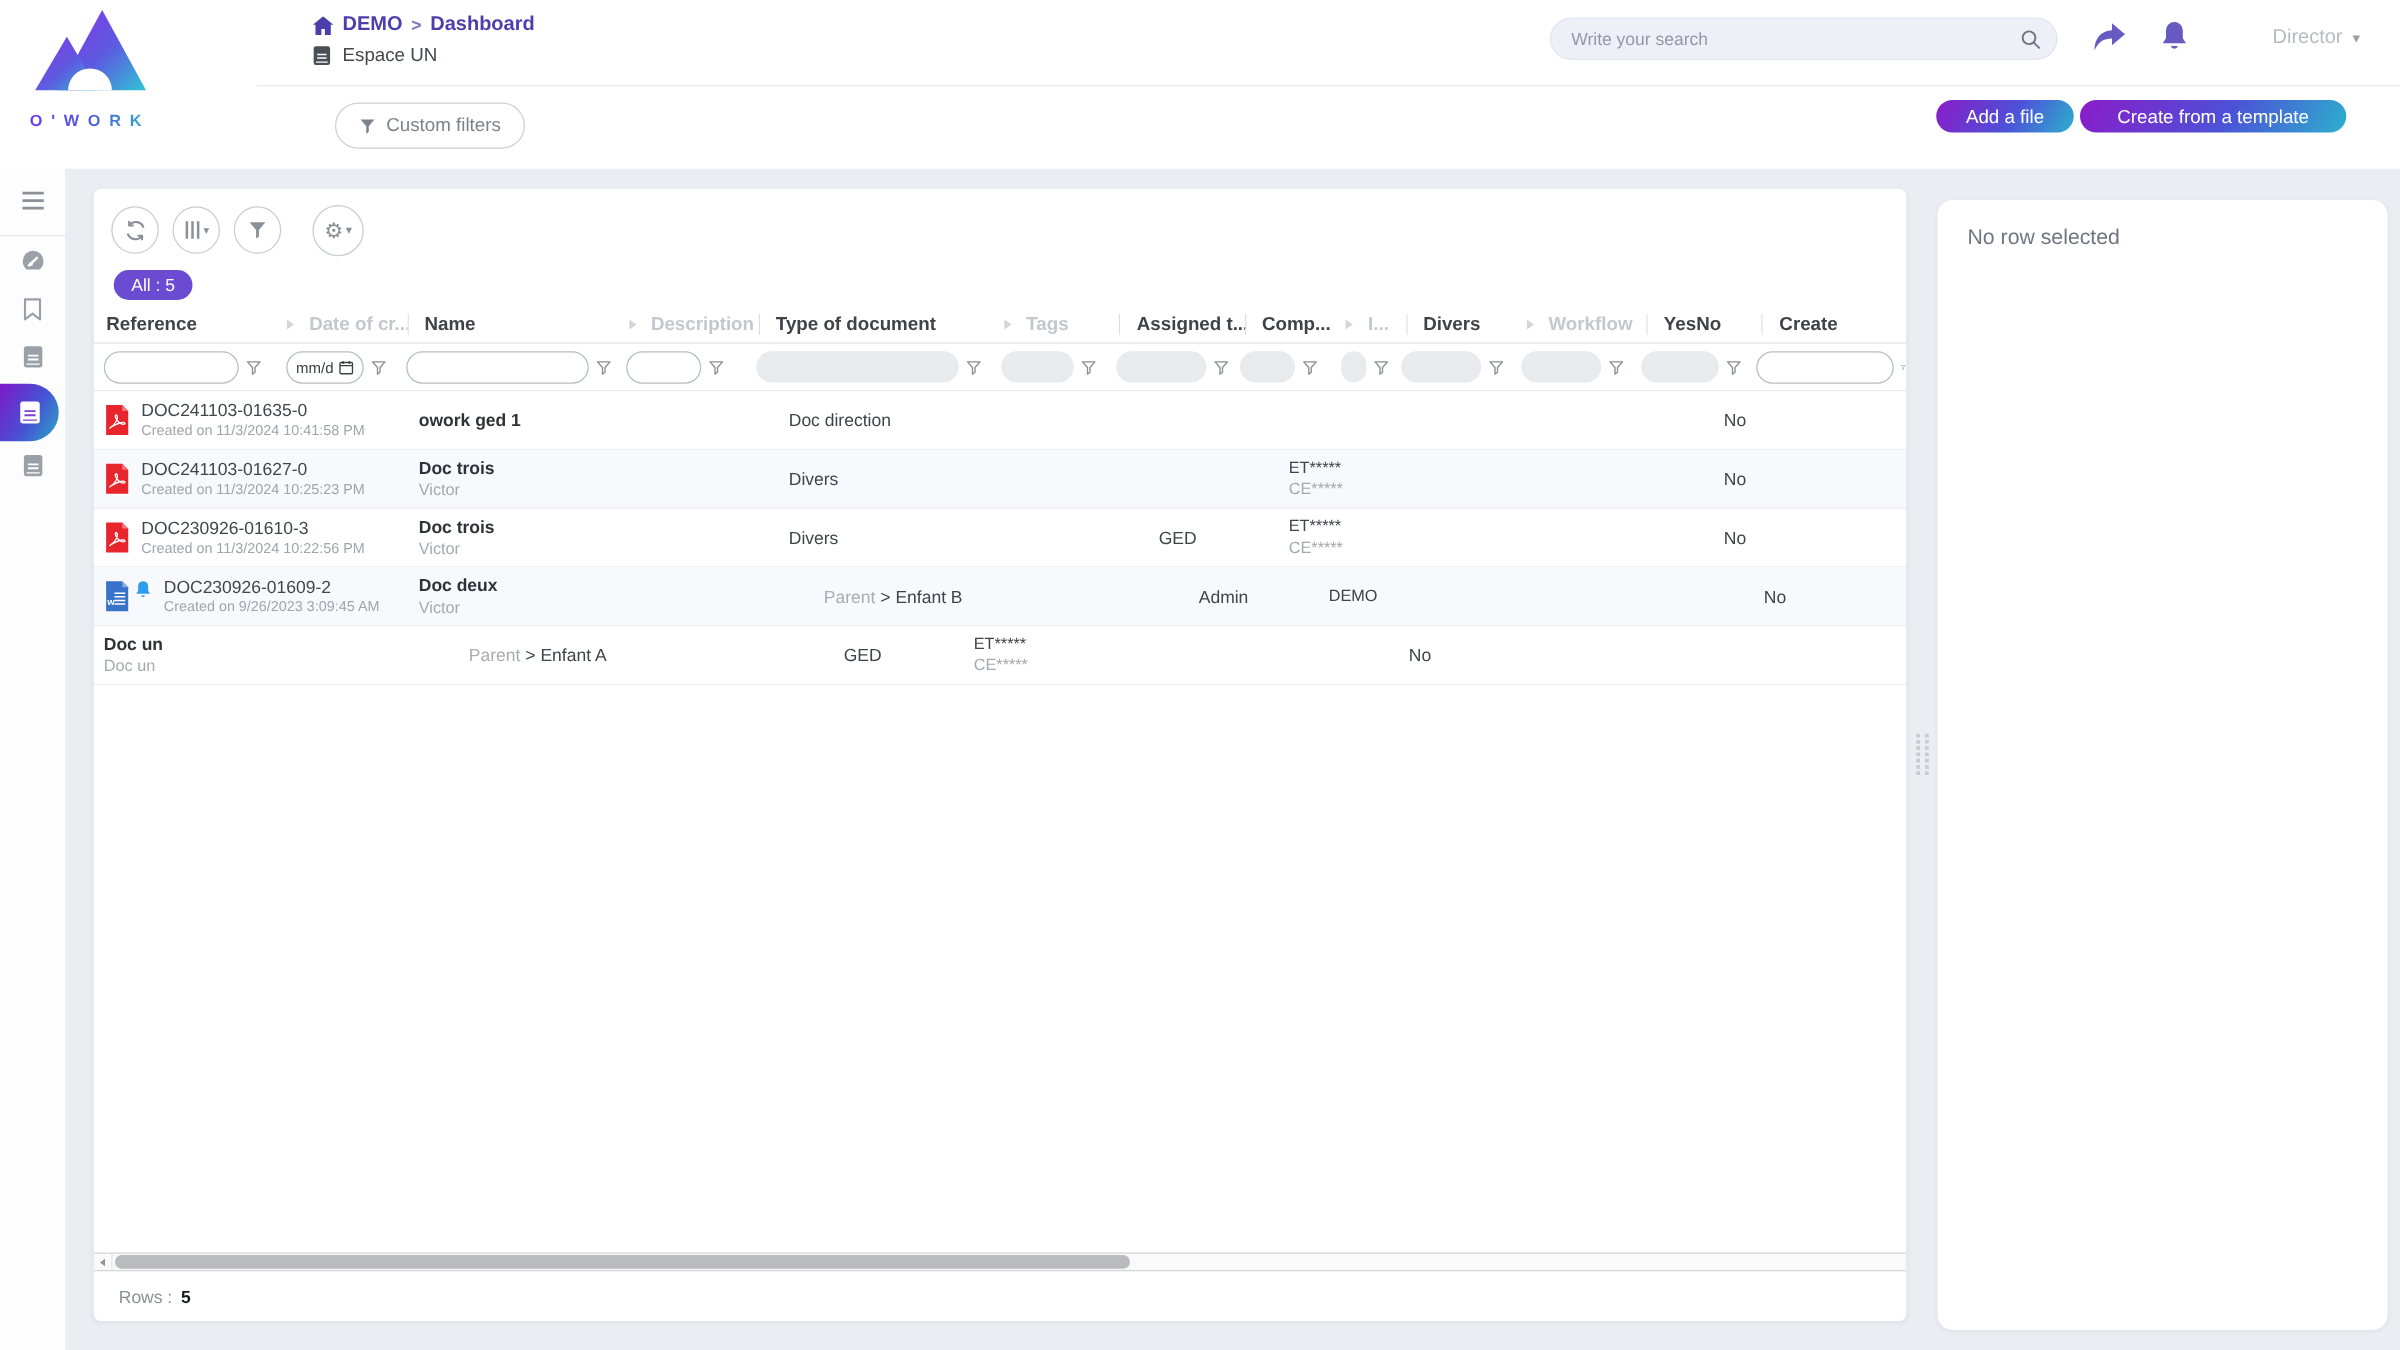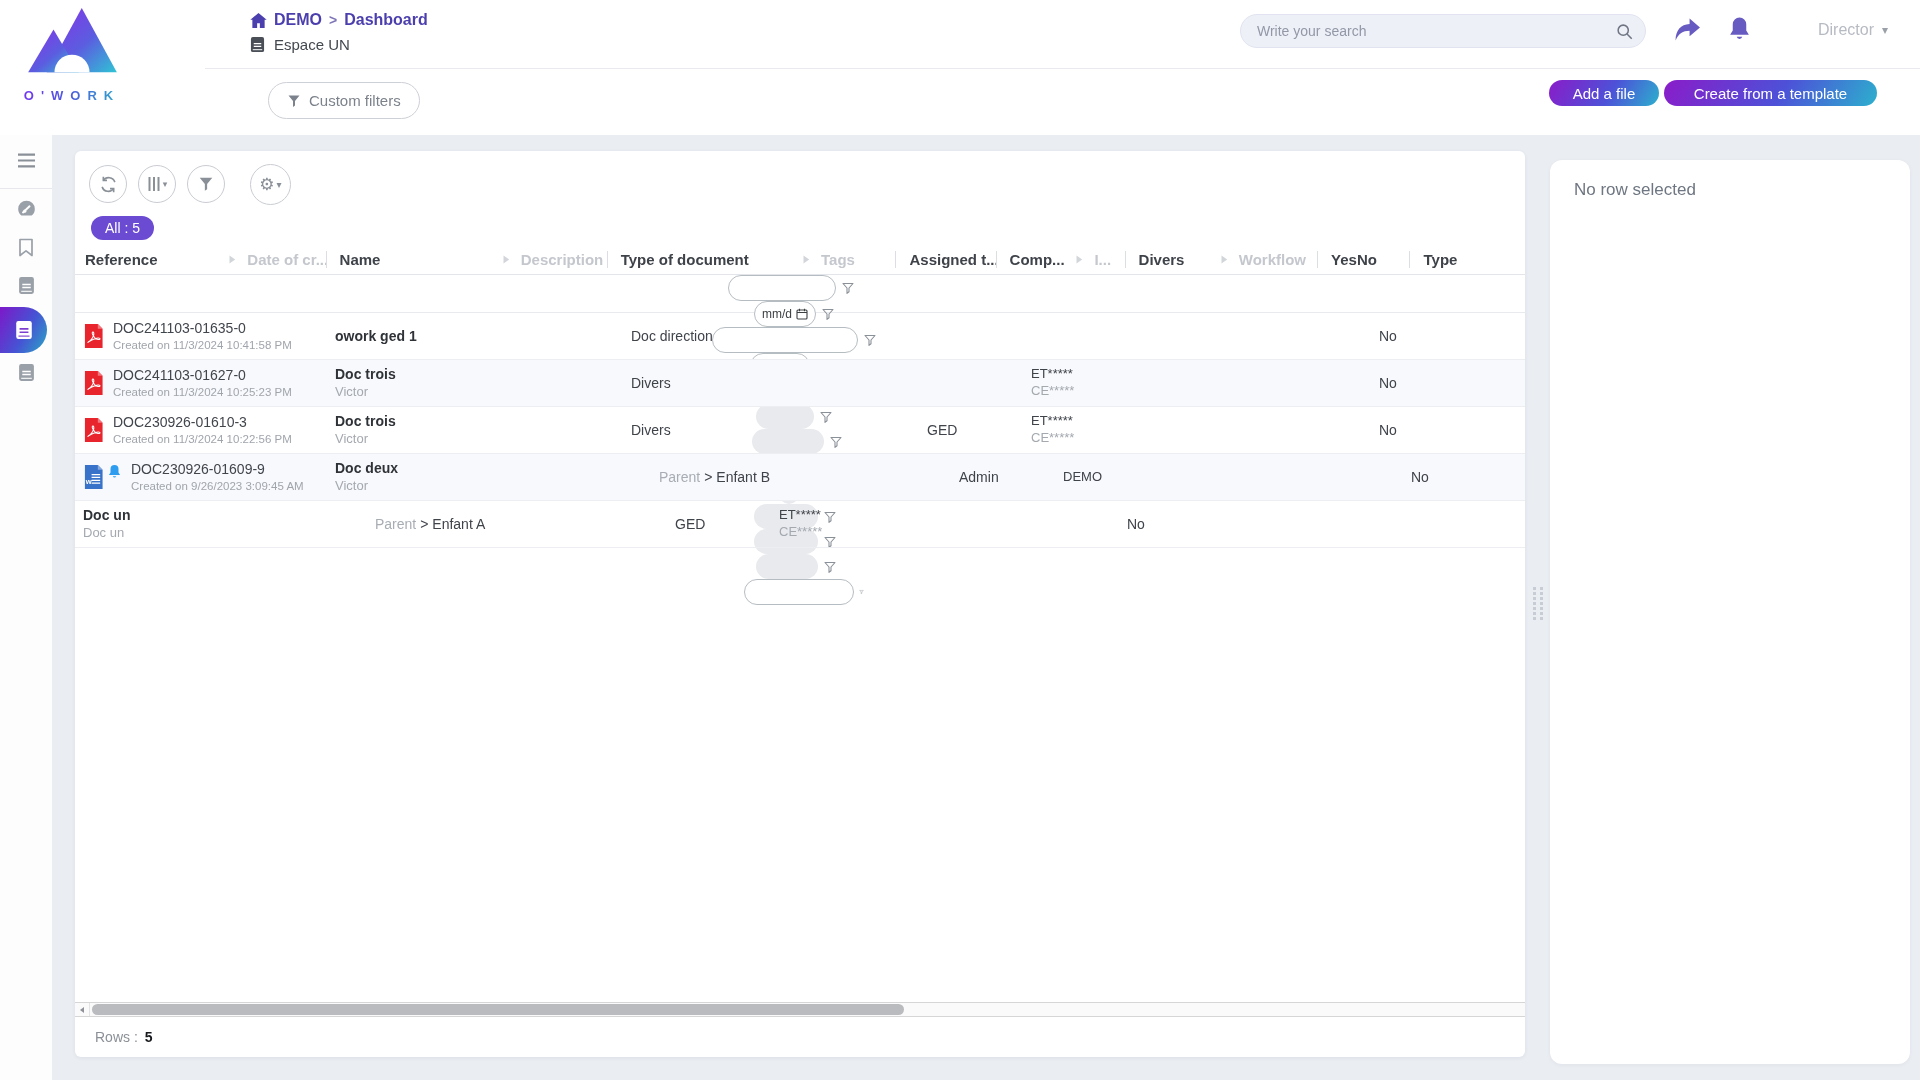--- a/index.html
+++ b/index.html
@@ -77,21 +77,21 @@
 
   .thead { display:flex; align-items:center; height:30px; padding-left:8px; }
   .th { display:flex; align-items:center; height:100%; font-size:15px; font-weight:bold; color:#3e4249;
     white-space:nowrap; overflow:hidden; cursor:pointer; }
   .th.muted .th-label { color:#c4c7cd; }
   .th-label { padding-left:2px; }
   .col-sep { width:1px; height:17px; background:#dcdee3; margin-right:11px; flex:none; }
   .sort-arrow { margin-right:9px; flex:none; }
 
   .tfilter { display:flex; align-items:center; height:39px; padding-left:8px;
-    border-top:1px solid #e3e5ea; border-bottom:1px solid #e8eaee;flex-direction:column; }
+    border-top:1px solid #e3e5ea; border-bottom:1px solid #e8eaee; }
   .fc { display:flex; align-items:center; gap:5px; white-space:nowrap; overflow:visible; }
   .f-input { height:26px; border:1px solid #b6bdc2; border-radius:13px; outline:none; padding:0 10px;
     font-size:13px; color:#3c4043; font-family:"Liberation Sans", sans-serif; background:#fff; flex:none; }
   .f-select { height:25px; background:#e9eaee; border-radius:13px; display:inline-block; flex:none; cursor:pointer; }
   .f-date { height:26px; border:1px solid #b6bdc2; border-radius:13px; display:flex; align-items:center;
     gap:4px; padding:0 7px; font-size:12px; color:#3c4043; background:#fff; flex:none; cursor:text; }
 
   .tbody {}
   .trow { display:flex; align-items:center; height:47px; padding-left:8px; border-bottom:1px solid #eceef2;
     font-size:14px; color:#3f434a; cursor:pointer; }
@@ -339,21 +339,21 @@
             <path d="M0.5 0.5L6.2 4.5L0.5 8.5Z" fill="#d2d5da"></path>
           </svg>
           <span class="th-label">Workflow</span>
         </div>
         <div class="th" style="width: 96px;">
           <span class="col-sep"></span>
           <span class="th-label">YesNo</span>
         </div>
         <div class="th" style="width: 120px;">
           <span class="col-sep"></span>
-          <span class="th-label">Type</span>
+          <span class="th-label">Create</span>
         </div>
       </div>
     <div class="tfilter">
         <div class="fc" style="width: 152px;">
           <input class="f-input" style="width: 108px;">
           <svg width="14" height="14" viewBox="0 0 14 14">
             <path d="M2 2.5h10L8 7v3.8l-2 1.5V7z" fill="none" stroke="#8a9097" stroke-width="1.1" stroke-linejoin="round"></path>
           </svg>
         </div>
         <div class="fc" style="width: 100px;">
@@ -553,21 +553,21 @@
           <path d="M15.5 1l5 5h-5z" fill="#87aade"></path>
           <path d="M9 11h9M9 14h9M9 17h9M9 20h9" stroke="#fff" stroke-width="1.3"></path>
           <text x="3" y="21" font-size="8" font-weight="bold" fill="#fff" font-family="Liberation Sans, sans-serif">w</text>
         </svg>
         <svg class="ic-bell" width="15" height="16" viewBox="0 0 24 26" style="margin-left:3px;">
           <path d="M12 1.5a6.5 6.5 0 0 0-6.5 6.5v6l-2.5 4h18l-2.5-4V8A6.5 6.5 0 0 0 12 1.5z" fill="#2e9df0"></path>
           <path d="M9.3 20a2.8 2.8 0 0 0 5.4 0z" fill="#2e9df0"></path>
         </svg>
       </span>
       <span class="ref-lines">
-        <span class="ref">DOC230926-01609-9</span>
+        <span class="ref">DOC230926-01609-2</span>
         <span class="created">Created on 9/26/2023 3:09:45 AM</span>
       </span>
     </div>
     <div class="cell c-name" style="width: 184px;">
       <span class="nm">Doc deux</span>
       <span class="sub">Victor</span>
     </div>
     <div class="cell" style="width: 108px;"></div>
     <div class="cell c-type" style="width: 204px; margin-left: 32px;">
       <span class="type-prefix">Parent</span><span class="type-main">&gt; Enfant B</span>

